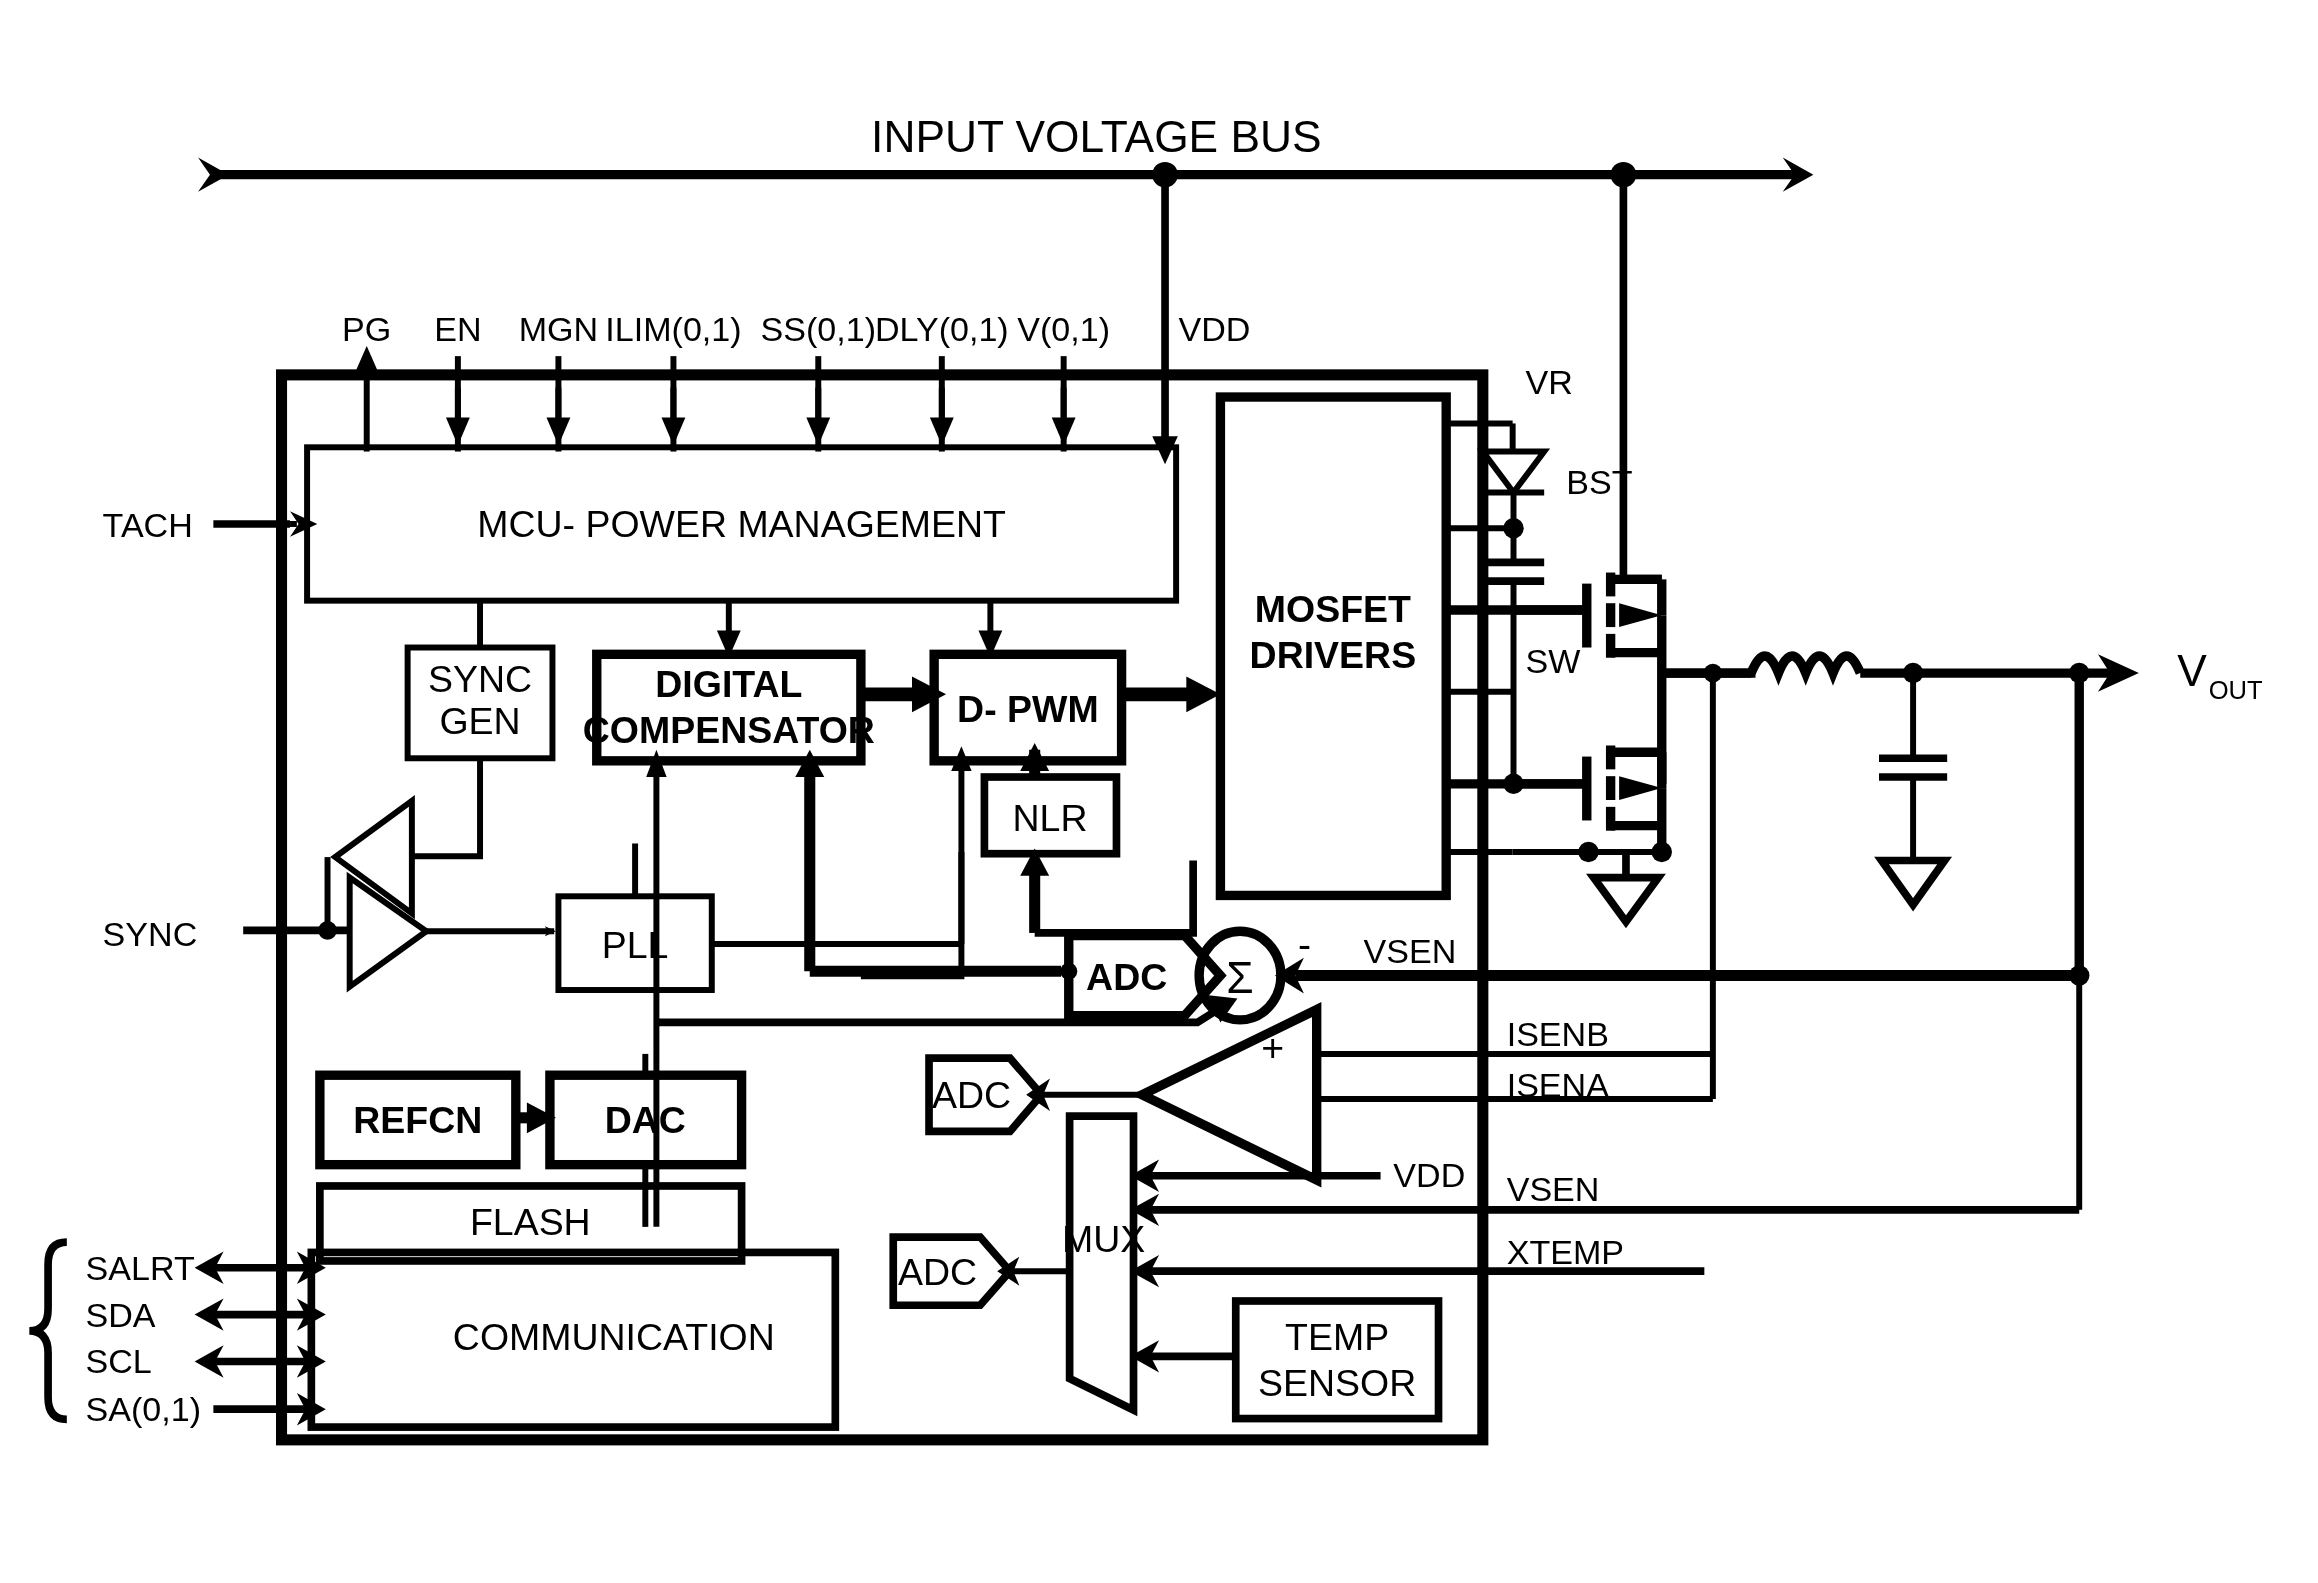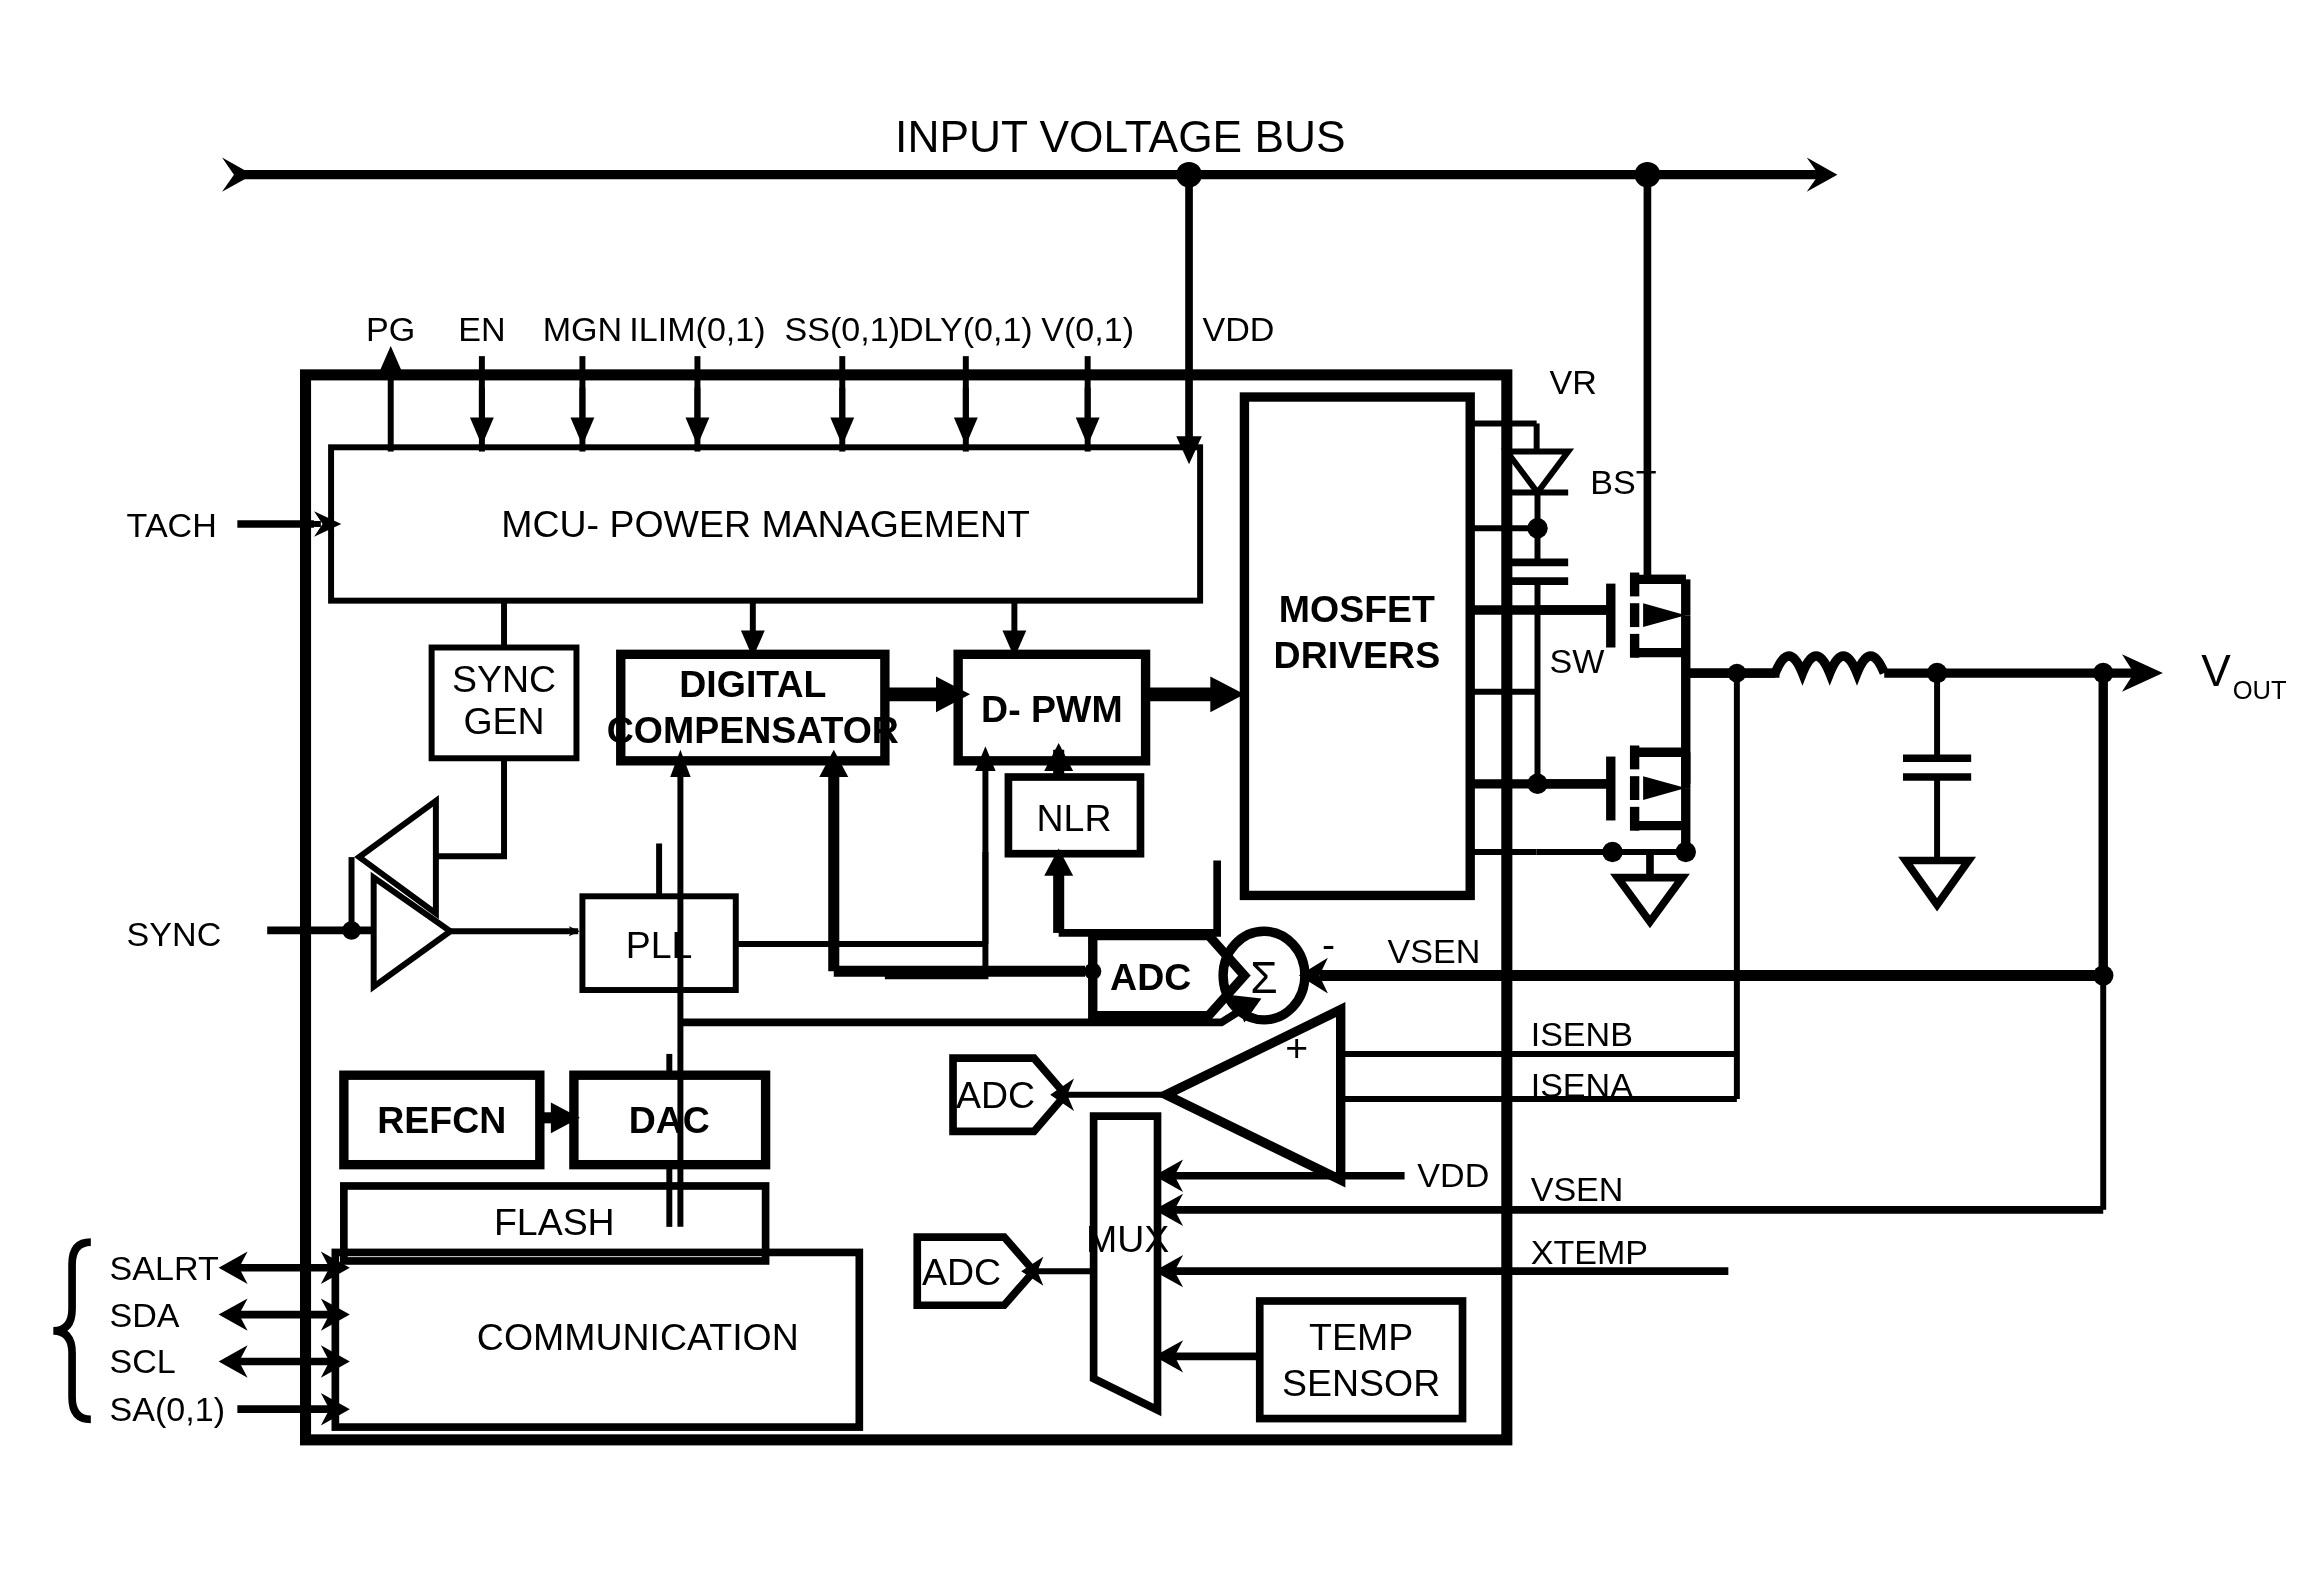--- a/index.html
+++ b/index.html
@@ -1,18 +1,18 @@
 <!DOCTYPE html>
 <html style="font-size:13.6px"><head>
 <meta charset="utf-8">
 <style>
   html,body{margin:0;padding:0;background:#ffffff;}
   body{width:2319px;height:1583px;overflow:hidden;
        font-family:"Liberation Sans",sans-serif;}
-  #root{position:relative;width:1924px;height:1583px;padding-left:24px;}
+  #root{position:relative;width:1924px;height:1583px;}
   svg{display:block;}
   text{font-family:"Liberation Sans",sans-serif;fill:#000;}
   .lbl{font-size:40px;}
   .lbl-pin{font-size:40px;}
   .lbl-blk{font-size:44px;}
   .lbl-blk-b{font-size:44px;font-weight:bold;}
   .lbl-big{font-size:52px;}
   .lbl-sym{font-size:46px;}
   .lbl-sigma{font-size:52px;}
   .sub{font-size:30px;}

